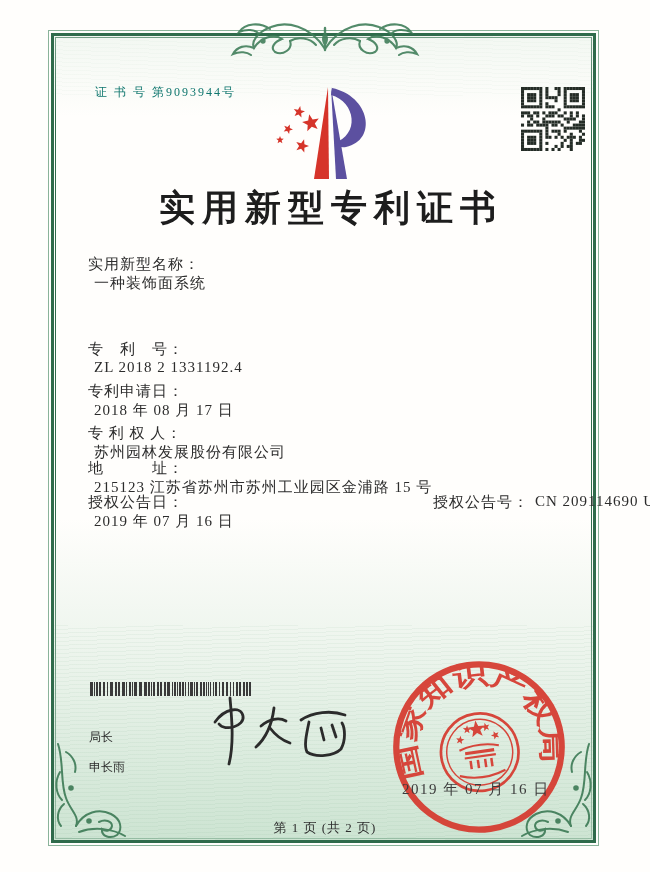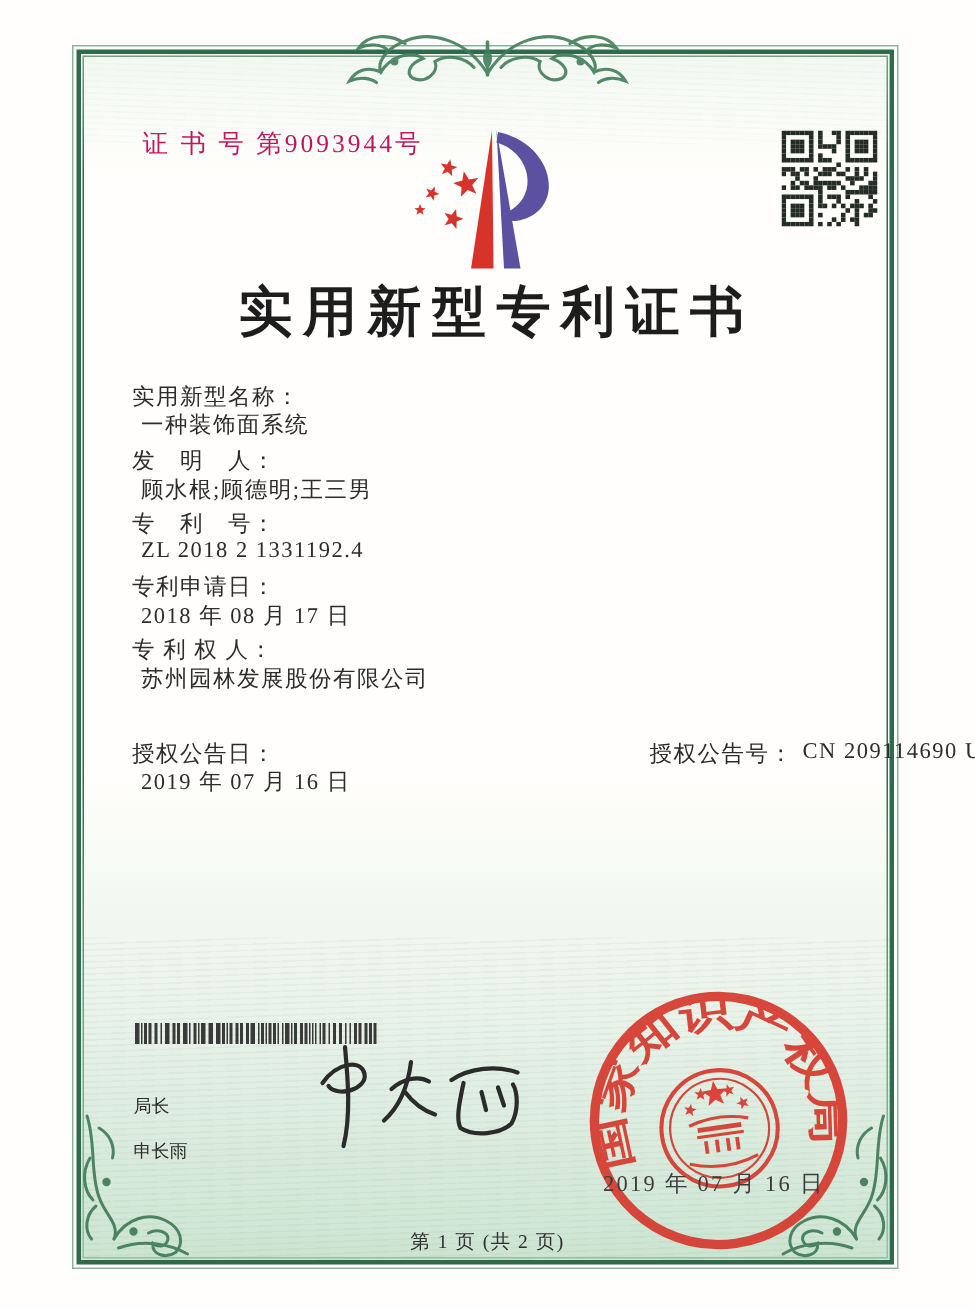--- a/index.html
+++ b/index.html
@@ -13,21 +13,21 @@
   .frame-inner{position:absolute;inset:1px;border:1px solid #2f6b4b;}
   .tint{position:absolute;inset:5px;pointer-events:none;
         background:linear-gradient(180deg, rgba(224,238,227,.40) 0%, rgba(255,255,255,0) 10%,
                    rgba(255,255,255,0) 60%, rgba(205,228,210,.45) 80%, rgba(188,219,196,.75) 100%);}
   .waves{position:absolute;left:5px;right:5px;bottom:5px;height:215px;pointer-events:none;opacity:.55;
         background:repeating-linear-gradient(178deg, rgba(110,165,128,.14) 0 1px, rgba(255,255,255,0) 1px 4px);}
   .waves-top{position:absolute;left:5px;right:5px;top:5px;height:60px;pointer-events:none;opacity:.3;
         background:repeating-linear-gradient(182deg, rgba(110,165,128,.12) 0 1px, rgba(255,255,255,0) 1px 4px);}
 
   
-  .cert-no{position:absolute;left:95px;top:84px;font-size:17px;letter-spacing:2px;color:#be185d;}
+  .cert-no{position:absolute;left:95px;top:84px;font-size:12px;letter-spacing:2px;color:#0f766e;}
   .logo{position:absolute;left:266px;top:82px;}
   .qr{position:absolute;left:521px;top:87px;}
   .title{position:absolute;left:0;right:0;top:184px;text-align:center;font-size:36px;font-weight:600;
          letter-spacing:7px;color:#1d1d1d;padding-left:12px;}
 
   
   .row{position:absolute;left:88px;font-size:15px;color:#2c2c2c;white-space:pre;display:flex;flex-direction:column;}
   .row .lbl{white-space:pre;letter-spacing:1px;}
   .row .val{margin-left:6px;letter-spacing:1px;}
   .grant2{position:absolute;left:345px;top:0;display:flex;font-size:15px;white-space:pre;}
@@ -335,35 +335,35 @@
       <rect x="36" y="60" width="3" height="3" fill="#242c26"></rect>
       <rect x="48" y="60" width="3" height="3" fill="#242c26"></rect>
     </svg>
 
   <div class="title">实用新型专利证书</div>
 
   <div class="row" style="top:255px">
     <span class="lbl">实用新型名称：</span>
     <span class="val">一种装饰面系统</span>
   </div>
-  <div class="row" style="top:298px">
-    <span class="lbl">发　明　人：</span>
-    <span class="val">顾水根;顾德明;王三男</span>
-  </div>
   <div class="row" style="top:340px">
     <span class="lbl">专　利　号：</span>
     <span class="val">ZL 2018 2 1331192.4</span>
   </div>
   <div class="row" style="top:382px">
     <span class="lbl">专利申请日：</span>
     <span class="val">2018 年 08 月 17 日</span>
   </div>
   <div class="row" style="top:424px">
     <span class="lbl">专 利 权 人：</span>
     <span class="val">苏州园林发展股份有限公司</span>
+  </div>
+  <div class="row" style="top:459px">
+    <span class="lbl">地　　　址：</span>
+    <span class="val">215123 江苏省苏州市苏州工业园区金浦路 15 号</span>
   </div>
   <div class="row" style="top:493px;right:60px">
     <span class="lbl">授权公告日：</span>
     <span class="val">2019 年 07 月 16 日</span>
     <span class="grant2">
       <span class="lbl">授权公告号：</span>
       <span class="val">CN 209114690 U</span>
     </span>
   </div>
 

